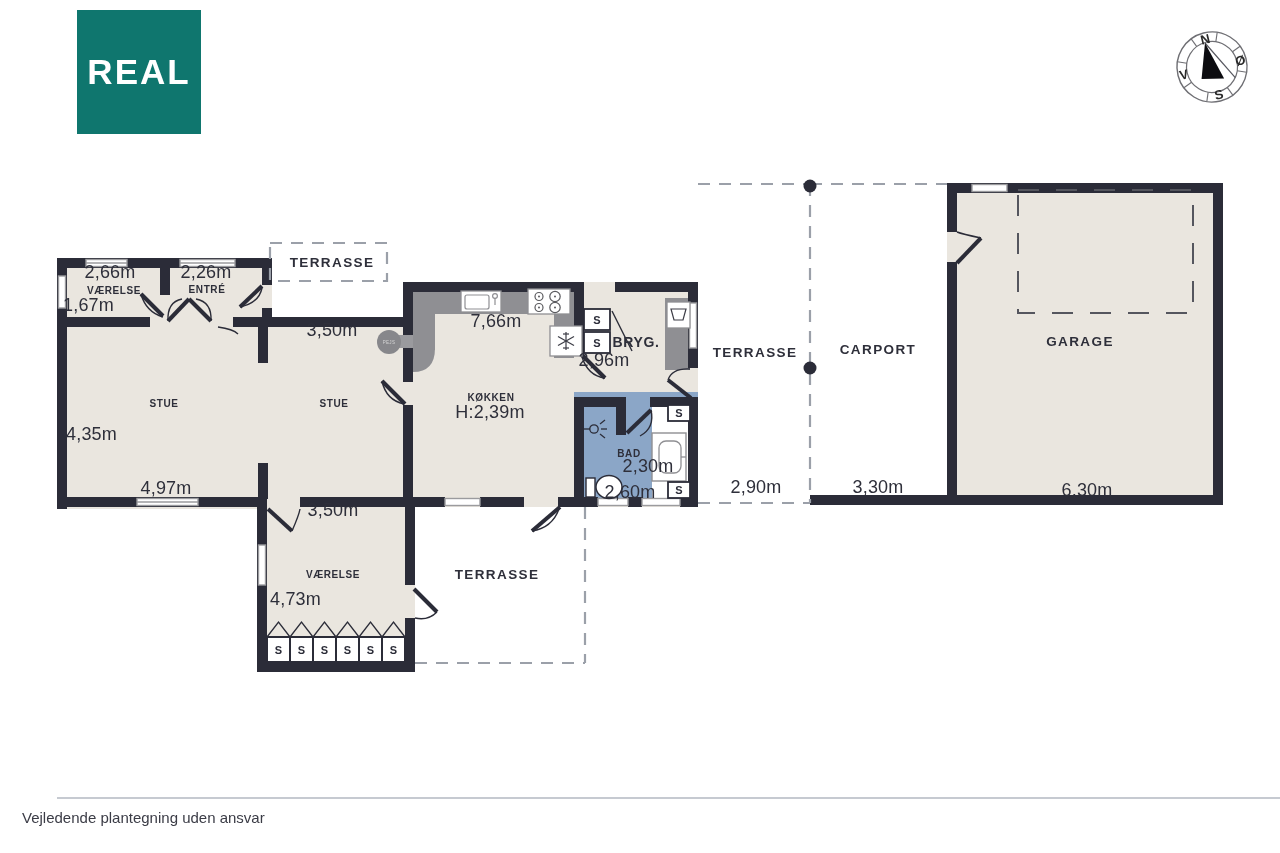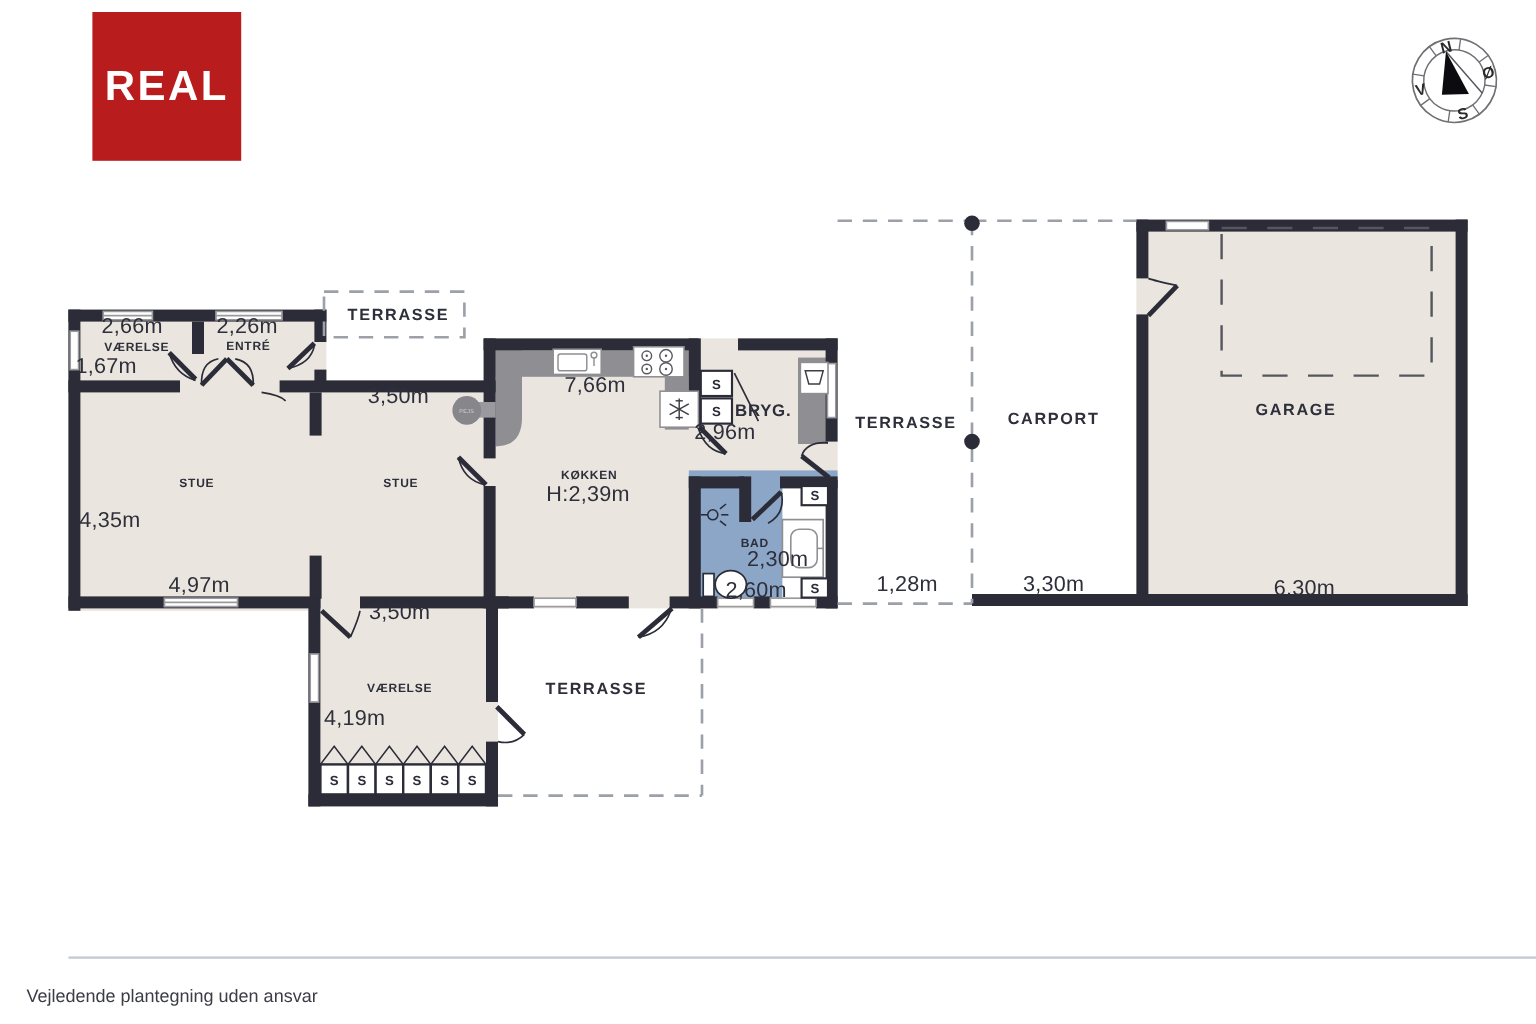--- a/index.html
+++ b/index.html
@@ -5,25 +5,25 @@
   html,body{margin:0;padding:0;background:#ffffff;}
   #stage{position:relative;width:1280px;height:853px;background:#ffffff;overflow:hidden;
          font-family:"Liberation Sans",sans-serif;}
   #plan-svg{position:absolute;left:0;top:0;}
   .lbl{position:absolute;transform:translate(-50%,-50%);color:#2e2f3a;white-space:nowrap;
        font-family:"Liberation Sans",sans-serif;}
   .room{font-size:10px;font-weight:700;letter-spacing:.6px;}
   .area{font-size:13.5px;font-weight:700;letter-spacing:1.4px;}
   .meas{font-size:18px;font-weight:500;letter-spacing:.2px;}
   .left-anchor{transform:translate(0,-50%);}
-  #logo{position:absolute;left:77px;top:10px;width:124px;height:124px;background:#b91c1c;
+  #logo{position:absolute;left:77px;top:10px;width:124px;height:124px;background:#0f766e;
         display:flex;align-items:center;justify-content:center;}
   #logo span{color:#ffffff;font-size:35px;font-weight:bold;letter-spacing:2px;}
   #footer-line{position:absolute;left:57px;right:0;top:797px;height:0;border-top:2px solid #c6cad1;}
-  #footer-text{position:absolute;left:22px;top:809px;font-size:15px;color:#3b3c46;margin-top:13px;}
+  #footer-text{position:absolute;left:22px;top:809px;font-size:15px;color:#3b3c46;}
   #compass{position:absolute;left:1173px;top:28px;}
   svg text.s-txt{font-family:"Liberation Sans",sans-serif;font-size:11px;font-weight:700;fill:#2b2c38;}
   svg text.pejs-txt{font-family:"Liberation Sans",sans-serif;font-size:4.5px;fill:#d4d4d4;letter-spacing:.3px;}
   svg text.cmp{font-family:"Liberation Sans",sans-serif;font-size:13px;font-weight:700;fill:#2a2a2a;}
 </style>
 </head>
 <body>
 
 <div id="stage">
 
@@ -300,29 +300,29 @@
   <div class="lbl meas" style="left:490px;top:412px">H:2,39m</div>
 
   <div class="lbl room" style="left:636px;top:342px;font-size:14px">BRYG.</div>
   <div class="lbl meas" style="left:604px;top:360px">2,96m</div>
 
   <div class="lbl room" style="left:629px;top:453px">BAD</div>
   <div class="lbl meas" style="left:648px;top:466px">2,30m</div>
   <div class="lbl meas" style="left:630px;top:492px">2,60m</div>
 
   <div class="lbl area" style="left:755px;top:352px">TERRASSE</div>
-  <div class="lbl meas" style="left:756px;top:487px">1,28m</div>
+  <div class="lbl meas" style="left:756px;top:487px">2,90m</div>
 
   <div class="lbl area" style="left:878px;top:349px">CARPORT</div>
   <div class="lbl meas" style="left:878px;top:487px">3,30m</div>
 
   <div class="lbl area" style="left:1080px;top:341px">GARAGE</div>
   <div class="lbl meas" style="left:1087px;top:490px">6,30m</div>
 
   <div class="lbl meas" style="left:333px;top:510px">3,50m</div>
   <div class="lbl room" style="left:333px;top:574px">VÆRELSE</div>
-  <div class="lbl meas left-anchor" style="left:270px;top:599px">4,19m</div>
+  <div class="lbl meas left-anchor" style="left:270px;top:599px">4,73m</div>
 
   <div class="lbl area" style="left:497px;top:574px">TERRASSE</div>
 
   <div id="footer-line"></div>
   <div id="footer-text">Vejledende plantegning uden ansvar</div>
 </div>
 
 </body></html>

